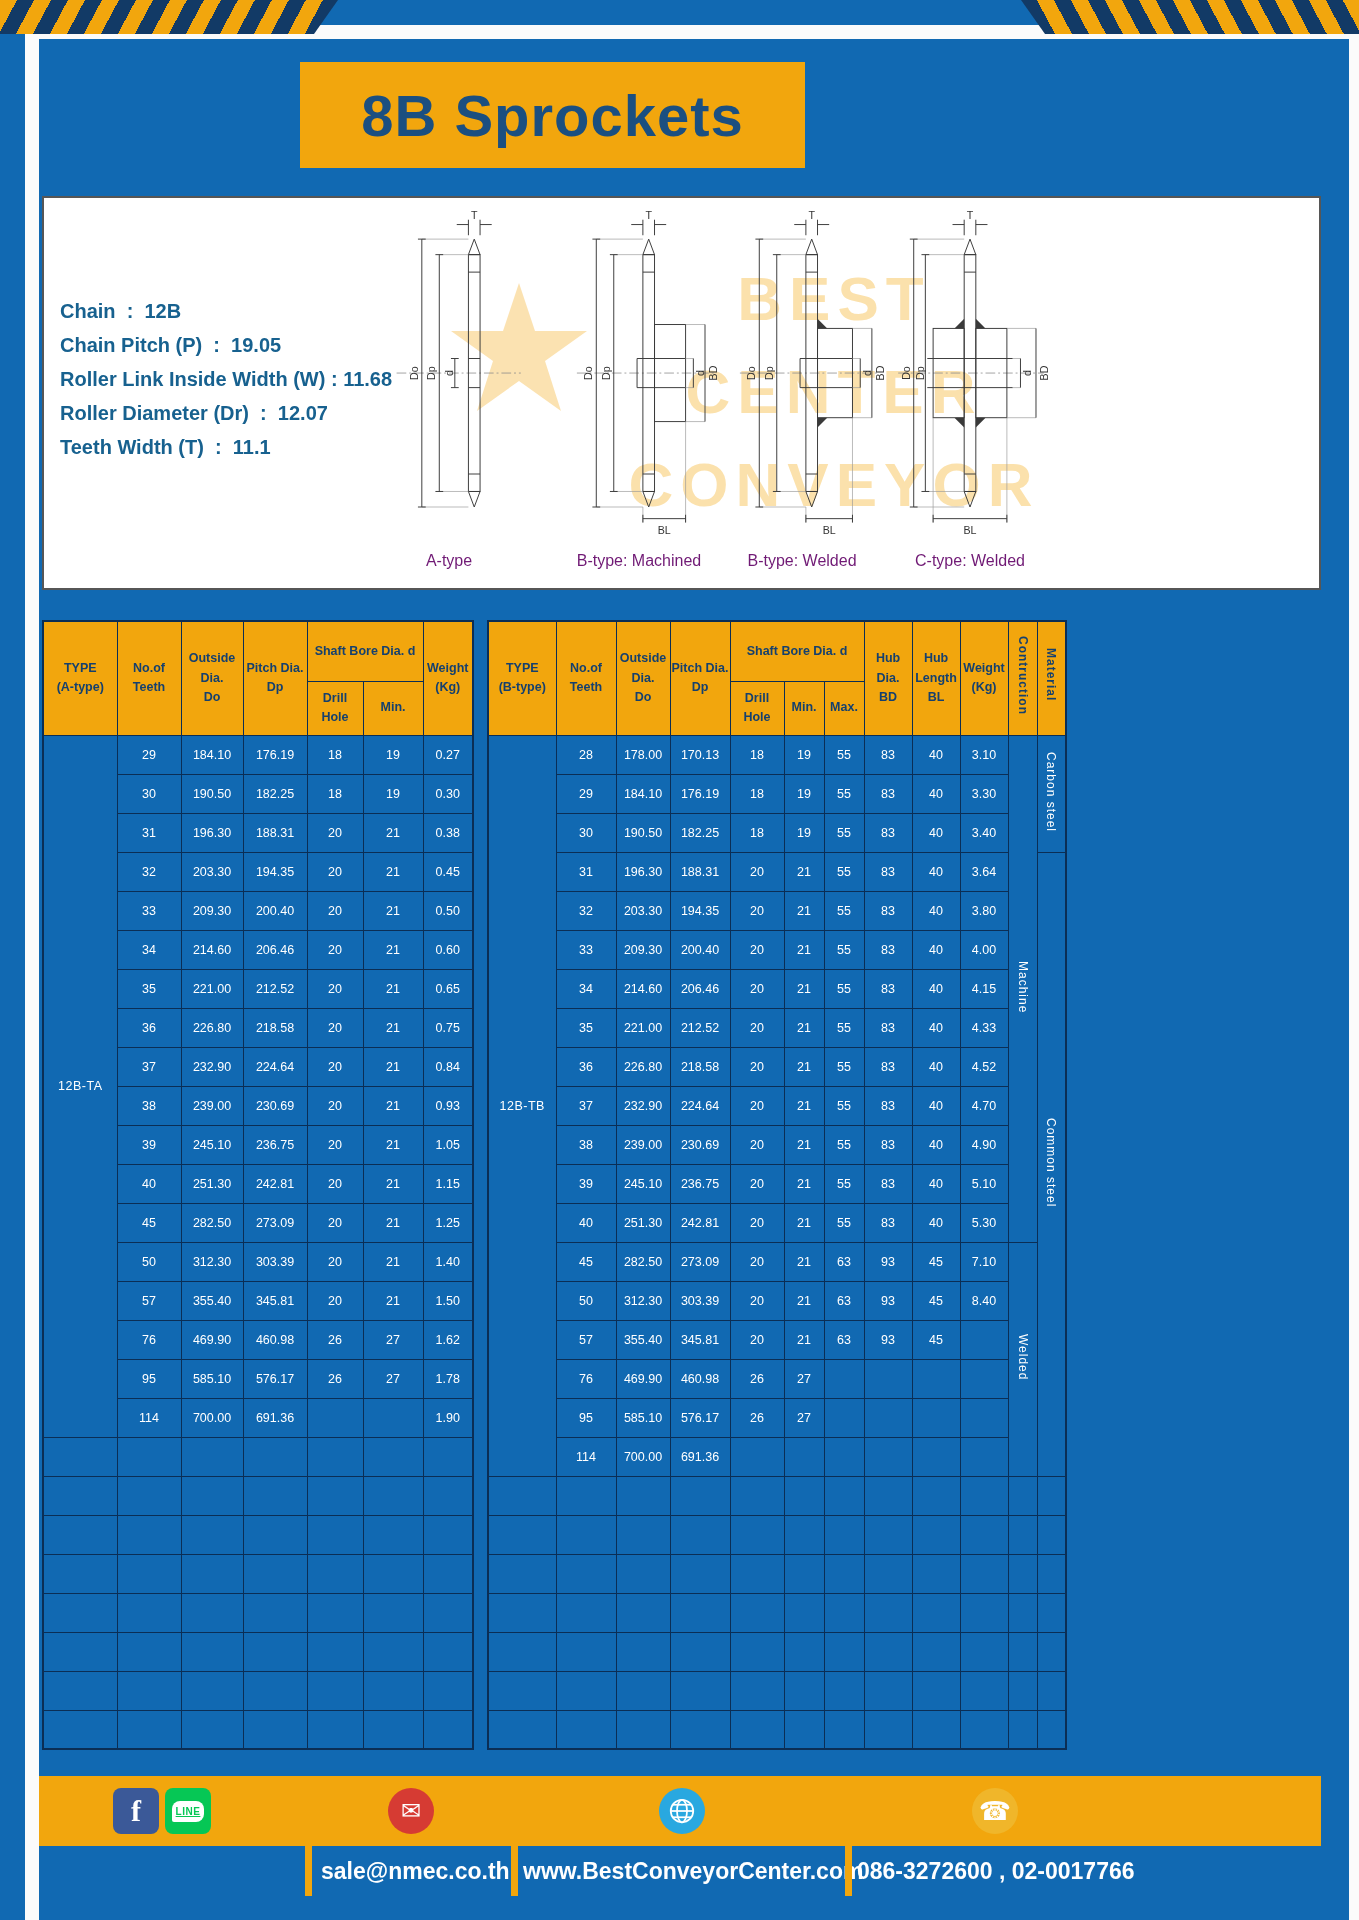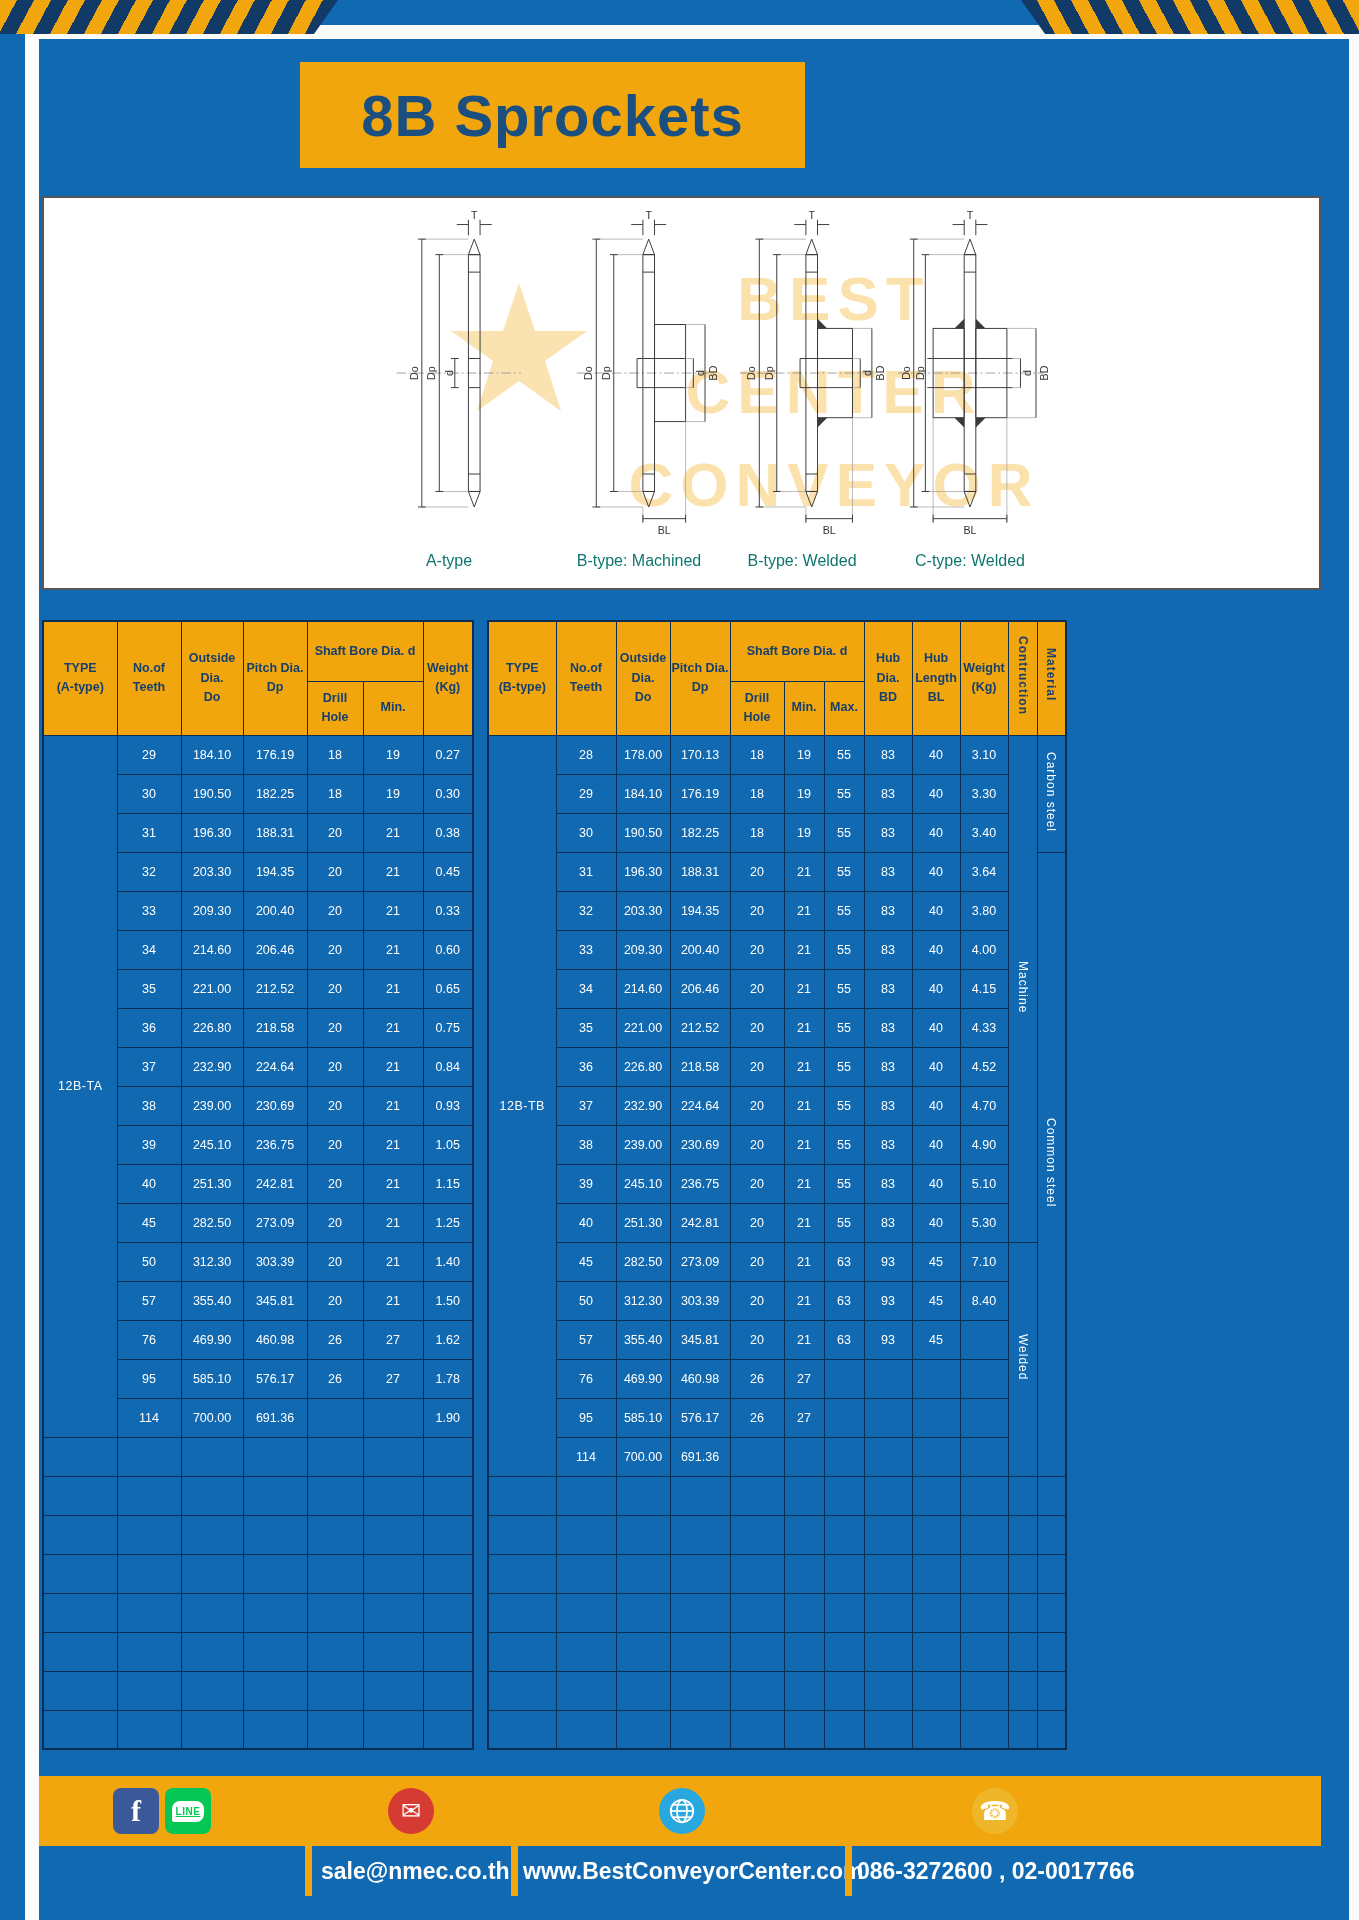--- a/index.html
+++ b/index.html
@@ -28,21 +28,21 @@
   .wm-star{position:absolute;left:20px;top:50px;}
   .wm-text{position:absolute;left:90px;top:24px;width:640px;text-align:center;
     font-size:62px;font-weight:bold;letter-spacing:7px;line-height:1.5;color:rgba(242,166,13,0.34);}
   
   .diag{position:absolute;top:12px;width:168px;height:330px;z-index:2;}
   .diag line,.diag rect,.diag polygon{stroke:#3a3a3a;stroke-width:1;fill:none;}
   .diag .ext{stroke:#9a9a9a;stroke-width:0.7;}
   .diag .cl{stroke:#8a8a8a;stroke-width:0.8;stroke-dasharray:10 3 2 3;}
   .diag .weld{fill:#3a3a3a;stroke:none;}
   .diag text{fill:#333;font-size:11px;font-family:"Liberation Sans",sans-serif;}
-  .diag-label{position:absolute;top:354px;font-size:16px;color:#0f766e;text-align:center;width:200px;z-index:2;}
+  .diag-label{position:absolute;top:354px;font-size:16px;color:#701a75;text-align:center;width:200px;z-index:2;}
   
   .data-table{border-collapse:collapse;table-layout:fixed;position:absolute;top:620px;
     border:2px solid #0b2e55;}
   .table-a{left:42px;width:430px;}
   .table-b{left:487px;width:578px;}
   .data-table th{background:#f2a60d;color:#15406e;font-weight:bold;font-size:12.5px;
     white-space:pre-line;border:1px solid #0b2e55;padding:1px;line-height:1.55;}
   .data-table thead tr:first-child{height:60px;}
   .data-table thead tr:last-child{height:54px;}
   .data-table td{background:#1169b2;color:#ffffff;font-size:12.5px;text-align:center;
@@ -82,20 +82,27 @@
     <svg class="wm-star" width="150" height="150" viewBox="0 0 150 150">
       <polygon points="75,5 91,53 143,53 101,83 117,133 75,103 33,133 49,83 7,53 59,53" fill="rgba(242,166,13,0.32)"></polygon>
     </svg>
     <div class="wm-text">
       <div>BEST</div>
       <div>CENTER</div>
       <div>CONVEYOR</div>
     </div>
   </div>
 
+  <div class="spec-list">
+      <div class="spec-line">Chain  :  12B</div>
+      <div class="spec-line">Chain Pitch (P)  :  19.05</div>
+      <div class="spec-line">Roller Link Inside Width (W) : 11.68</div>
+      <div class="spec-line">Roller Diameter (Dr)  :  12.07</div>
+      <div class="spec-line">Teeth Width (T)  :  11.1</div>
+    </div>
 
   <svg class="diag" style="left:321px" viewBox="0 0 168 340">
     <line class="cl" x1="30" y1="168" x2="158" y2="168"></line>
     <polygon points="104,46 110,30 116,46"></polygon>
     <polygon points="104,290 110,306 116,290"></polygon>
     <rect x="104" y="46" width="12" height="244"></rect>
     <line x1="104" y1="64" x2="116" y2="64"></line>
     <line x1="104" y1="272" x2="116" y2="272"></line>
     <line x1="104" y1="153" x2="116" y2="153"></line>
     <line x1="104" y1="183" x2="116" y2="183"></line>
@@ -328,21 +335,21 @@
         <td>20</td>
         <td>21</td>
         <td>0.45</td>
       </tr>
       <tr>
         <td>33</td>
         <td>209.30</td>
         <td>200.40</td>
         <td>20</td>
         <td>21</td>
-        <td>0.33</td>
+        <td>0.50</td>
       </tr>
       <tr>
         <td>34</td>
         <td>214.60</td>
         <td>206.46</td>
         <td>20</td>
         <td>21</td>
         <td>0.60</td>
       </tr>
       <tr>

